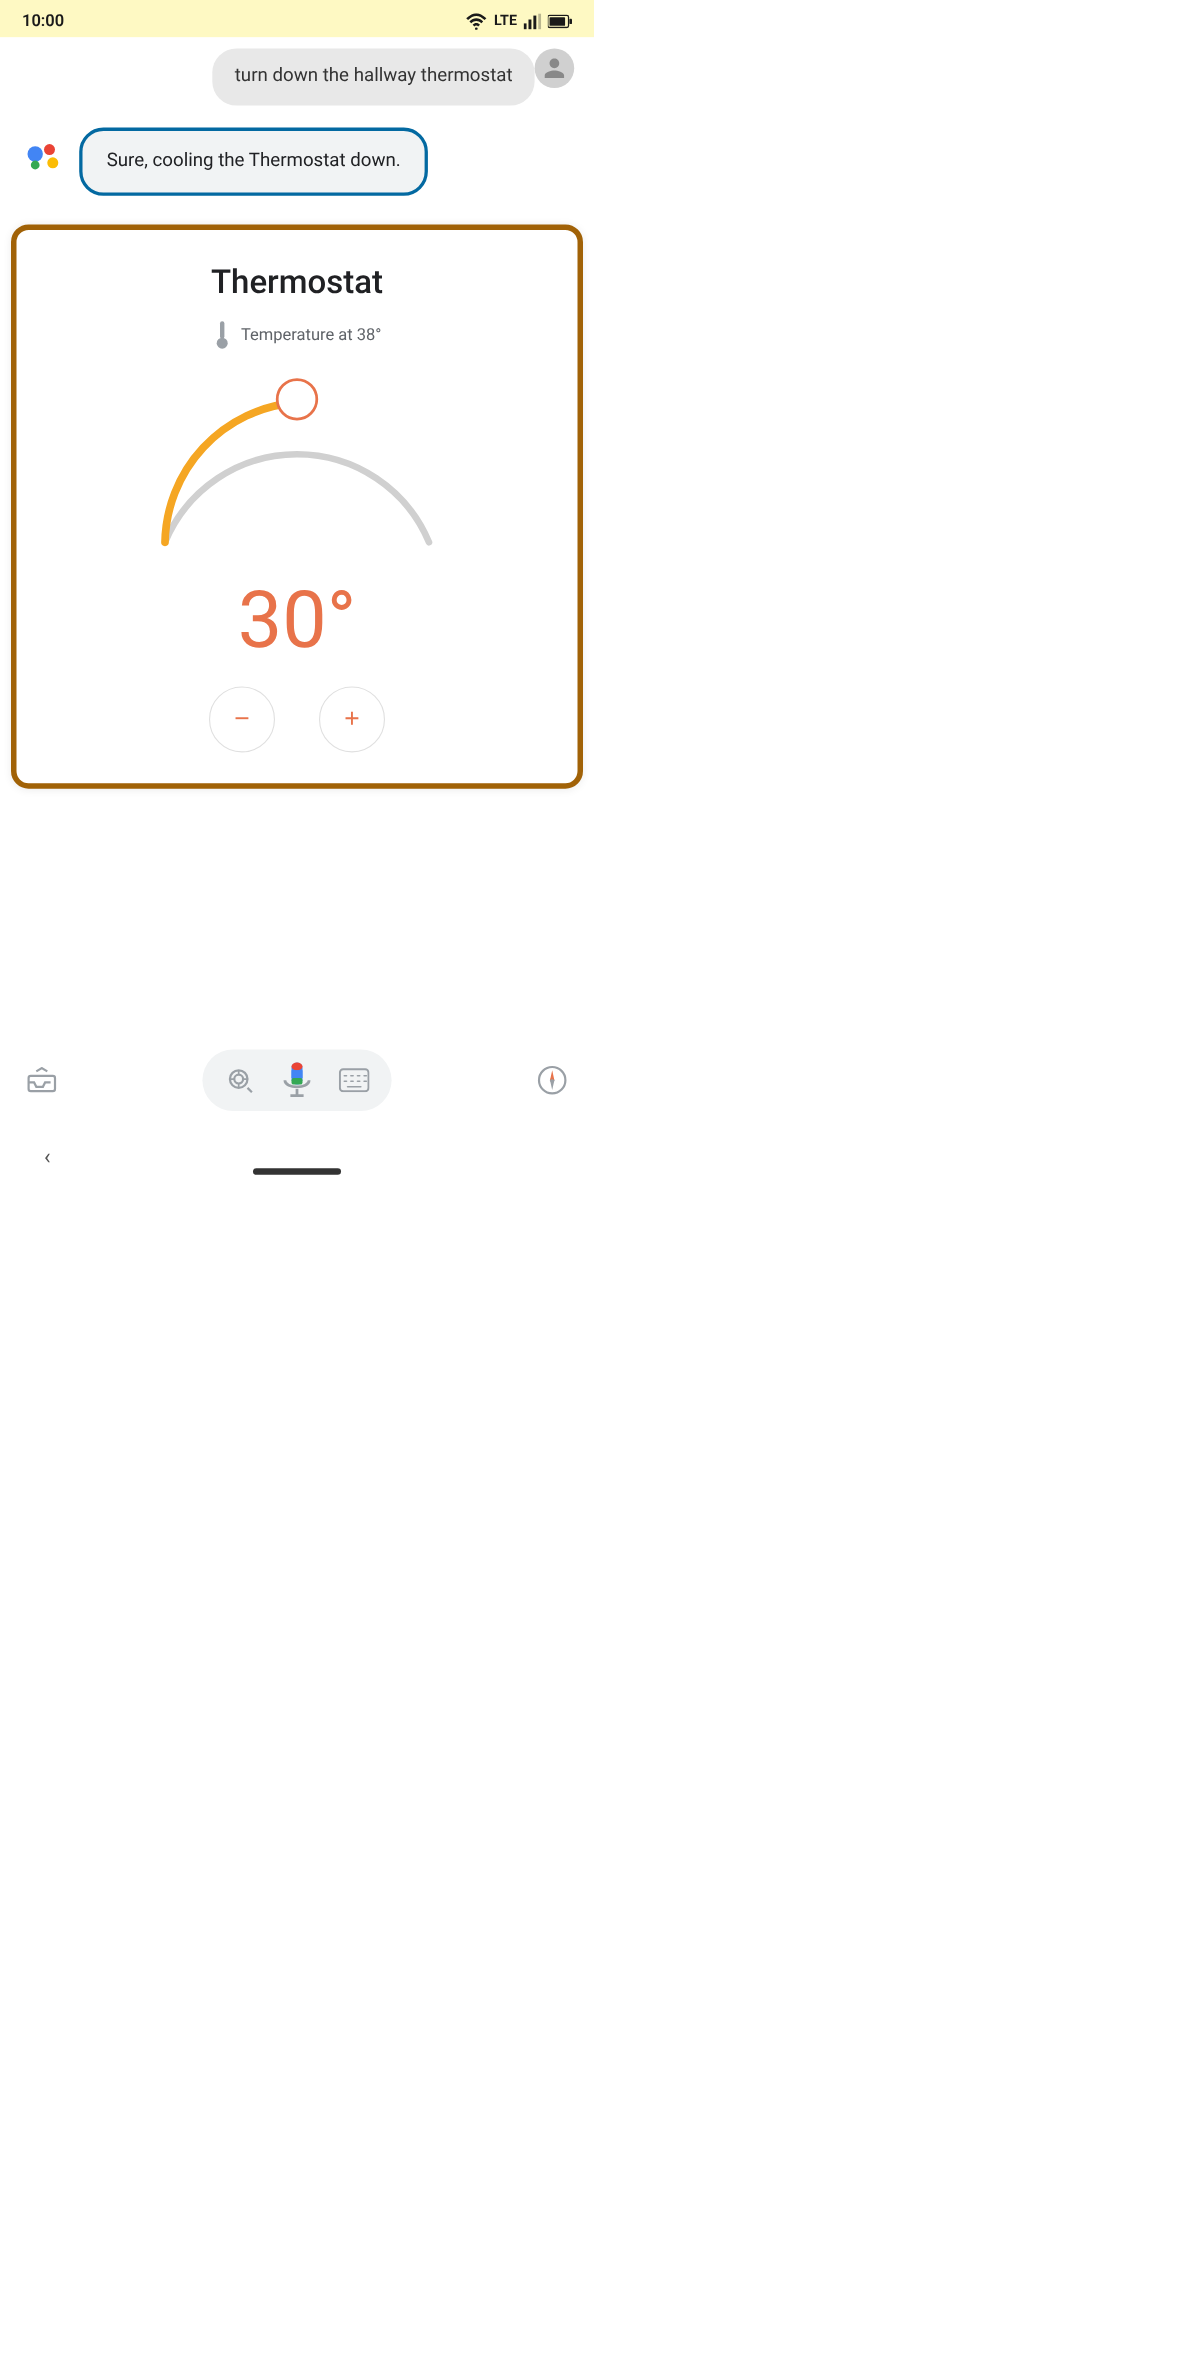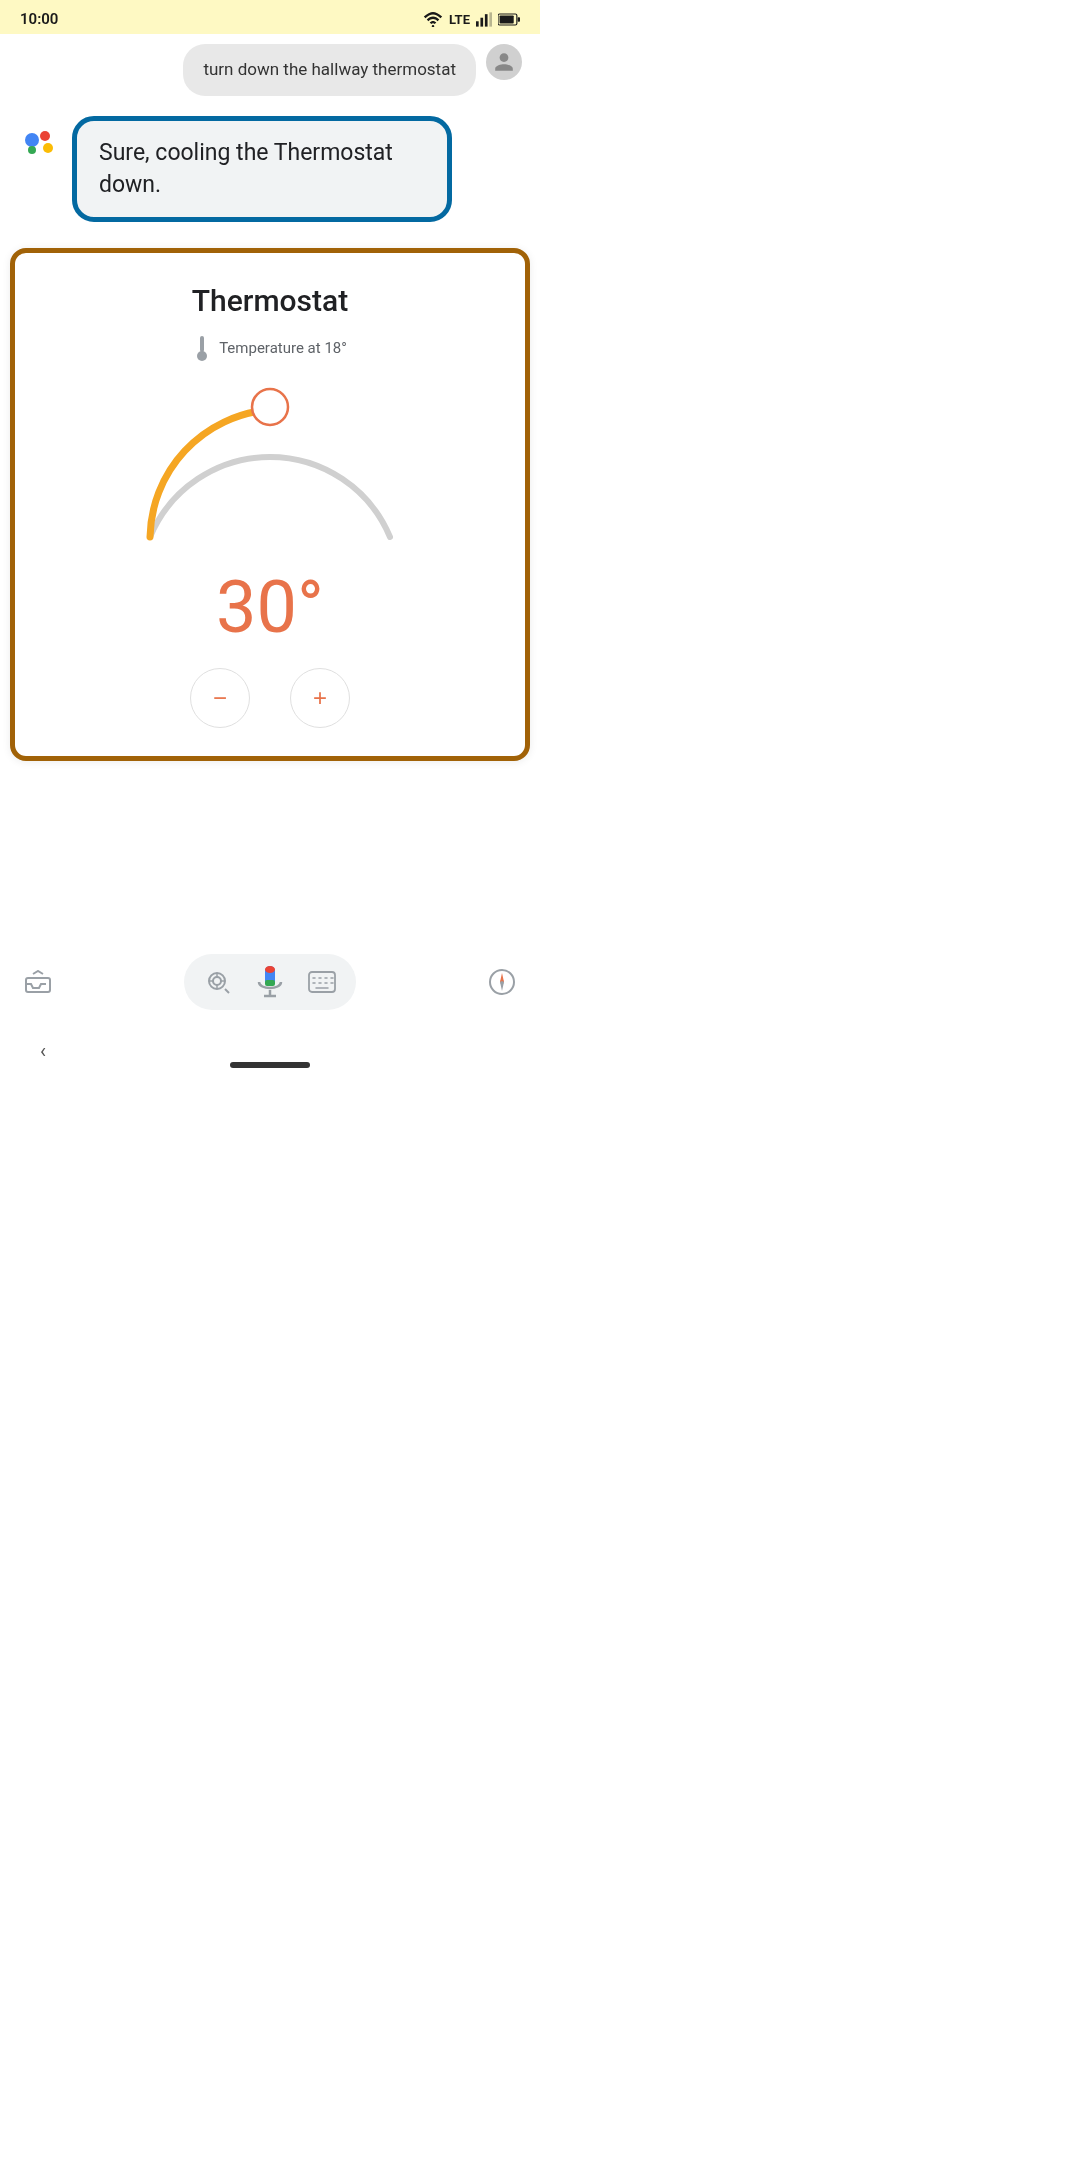--- a/index.html
+++ b/index.html
@@ -40,21 +40,20 @@
     .chat-area {
       padding: 10px 18px 10px 18px;
       background: #fff;
     }
 
     
     .user-message-row {
       display: flex;
       justify-content: flex-end;
       align-items: flex-start;
-      gap: 10px;
       margin-bottom: 20px;
     }
     .user-avatar {
       width: 36px;
       height: 36px;
       border-radius: 50%;
       background: #d0d0d0;
       display: flex;
       align-items: center;
       justify-content: center;
@@ -85,24 +84,24 @@
       height: 44px;
       flex-shrink: 0;
       margin-top: 4px;
       position: relative;
     }
     .assistant-bubble {
       background: #f1f3f4;
       border-radius: 22px;
       padding: 16px 22px;
       max-width: 380px;
-      font-size: 23px;
+      font-size: 17px;
       color: #202124;
       line-height: 1.4;
-      border: 5px solid #0369a1;
+      border: 3px solid #0369a1;
     }
 
     
     .thermostat-card {
       background: #fff;
       border-radius: 16px;
       border: 5px solid #a16207;
       margin: 0 10px;
       padding: 30px 20px 28px 20px;
       box-shadow: 0 1px 8px rgba(0,0,0,0.08);
@@ -300,21 +299,21 @@
 
   <div class="thermostat-title">Thermostat</div>
 
   <div class="temp-label-row">
 
     <svg width="18" height="28" viewBox="0 0 18 28">
       <rect x="7" y="2" width="4" height="16" rx="2" fill="#9aa0a6"></rect>
       <rect x="8" y="10" width="2" height="8" fill="#9aa0a6"></rect>
       <circle cx="9" cy="22" r="5" fill="#9aa0a6"></circle>
     </svg>
-    <span class="temp-label-text">Temperature at 18°</span>
+    <span class="temp-label-text">Temperature at 38°</span>
   </div>
 
   <div class="dial-container">
     <svg width="300" height="185" viewBox="0 0 300 185">
 
       <path d="M 30 165 A 130 130 0 0 1 270 165" fill="none" stroke="#d0d0d0" stroke-width="6" stroke-linecap="round"></path>
 
       <path d="M 30 165 A 130 130 0 0 1 148 38" fill="none" stroke="#f5a623" stroke-width="7" stroke-linecap="round"></path>
 
       <circle cx="150" cy="35" r="18" fill="white" stroke="#e8734a" stroke-width="2.5"></circle>

